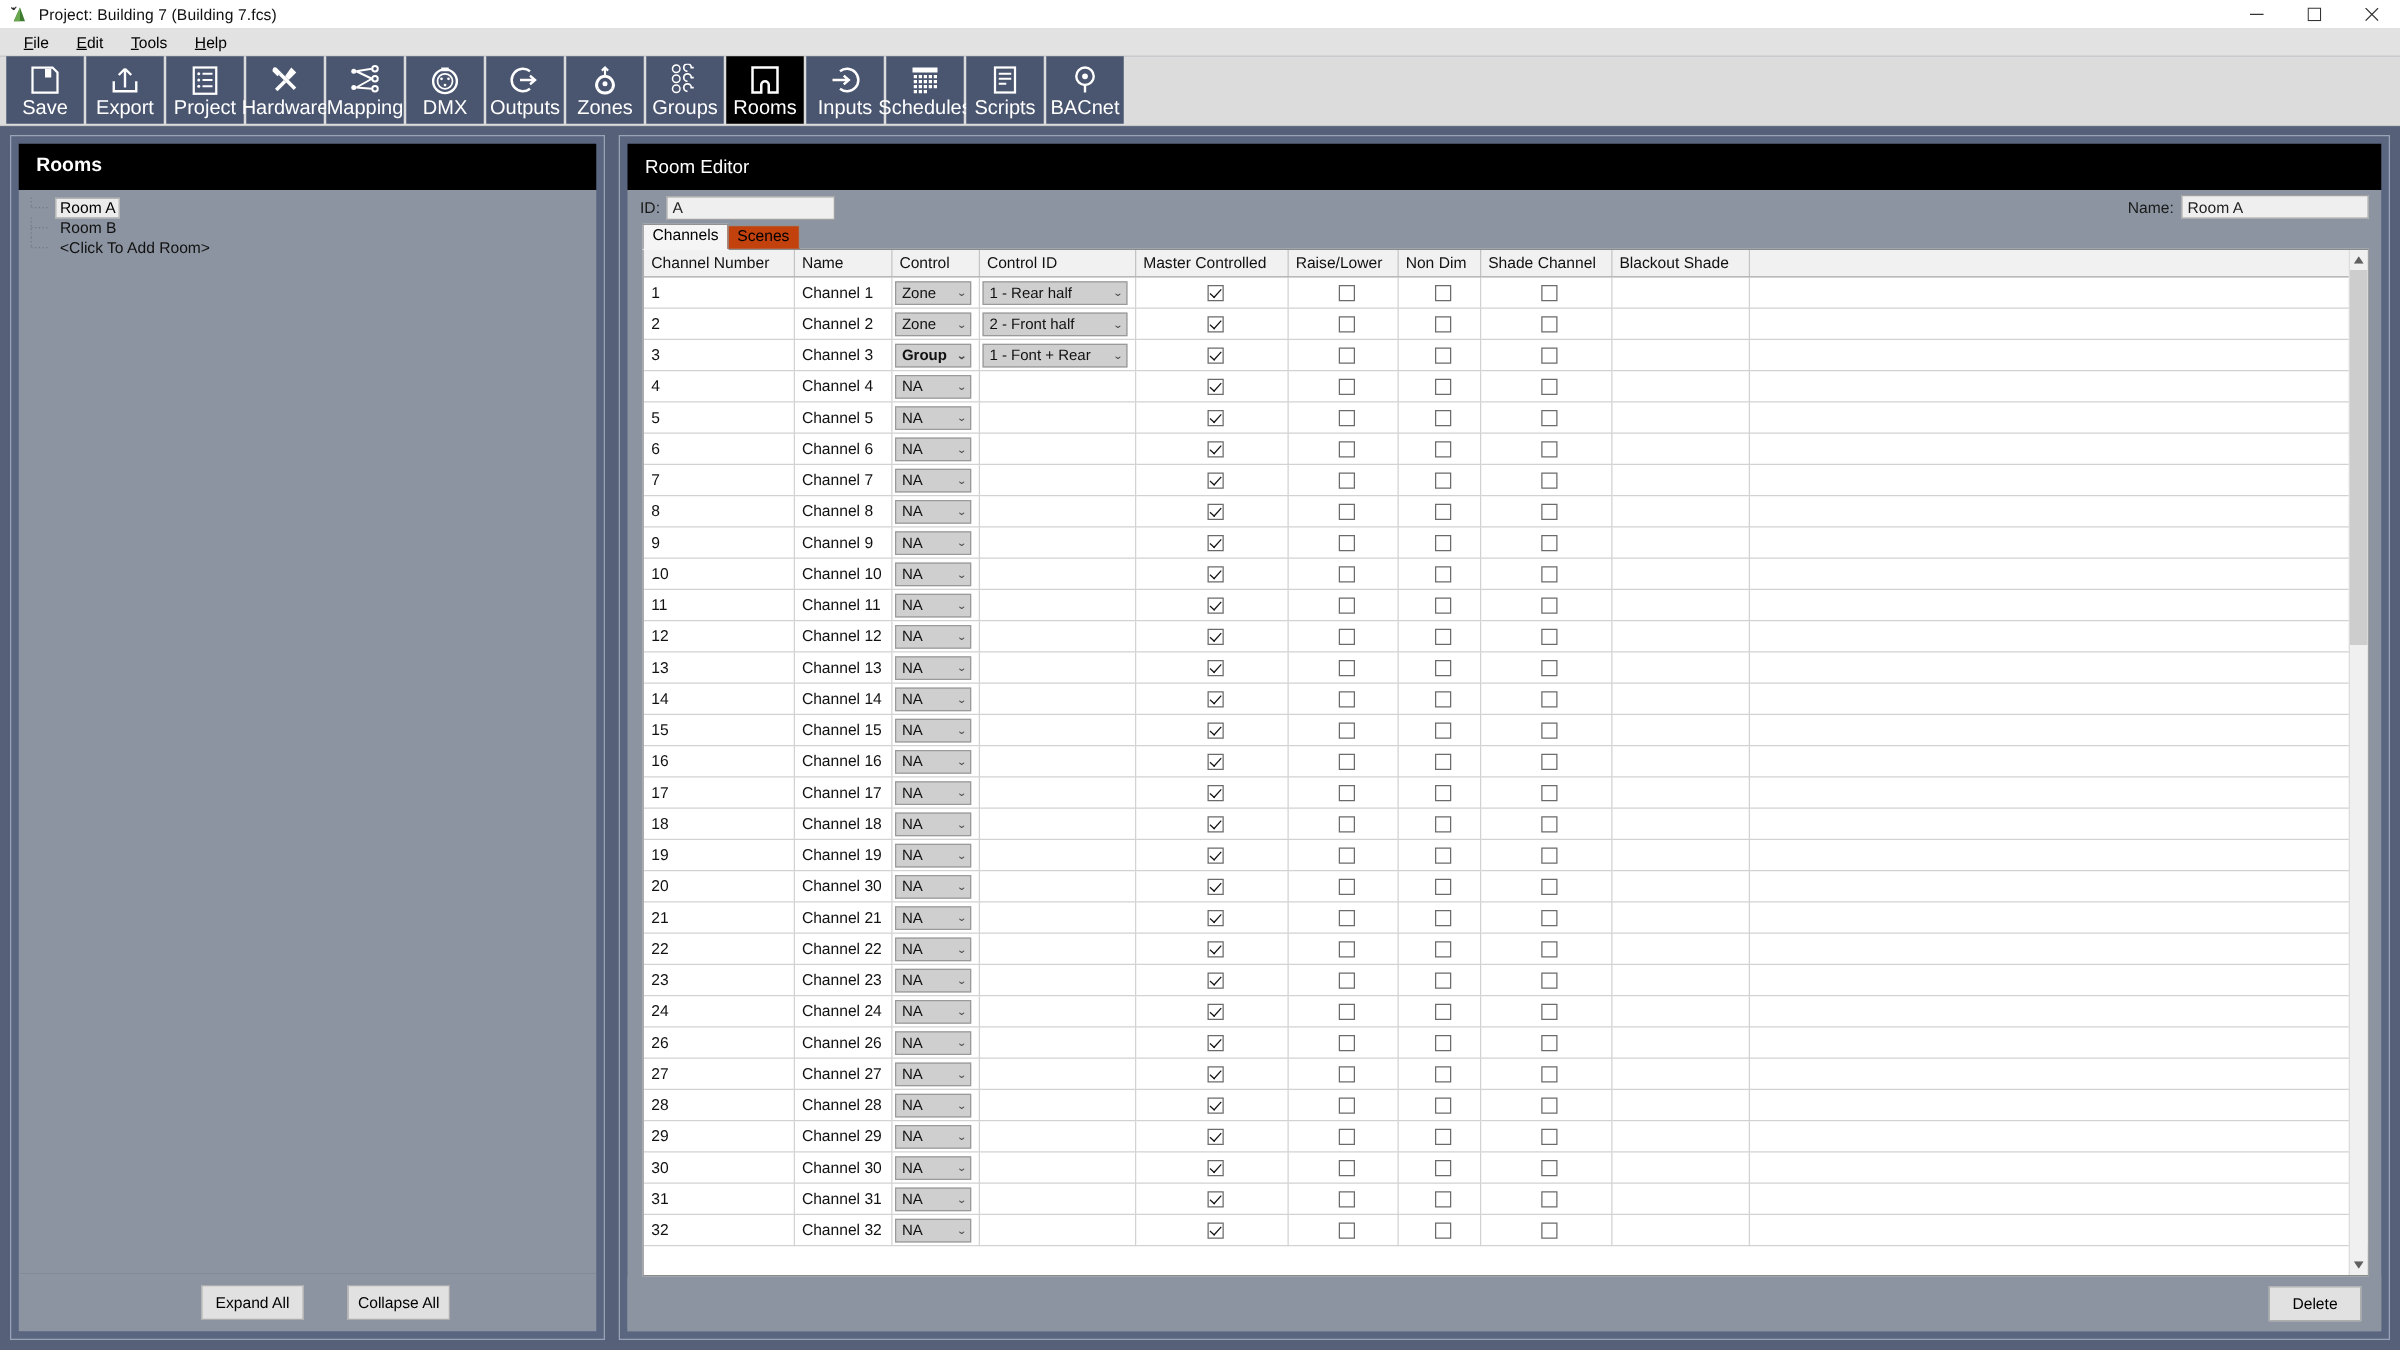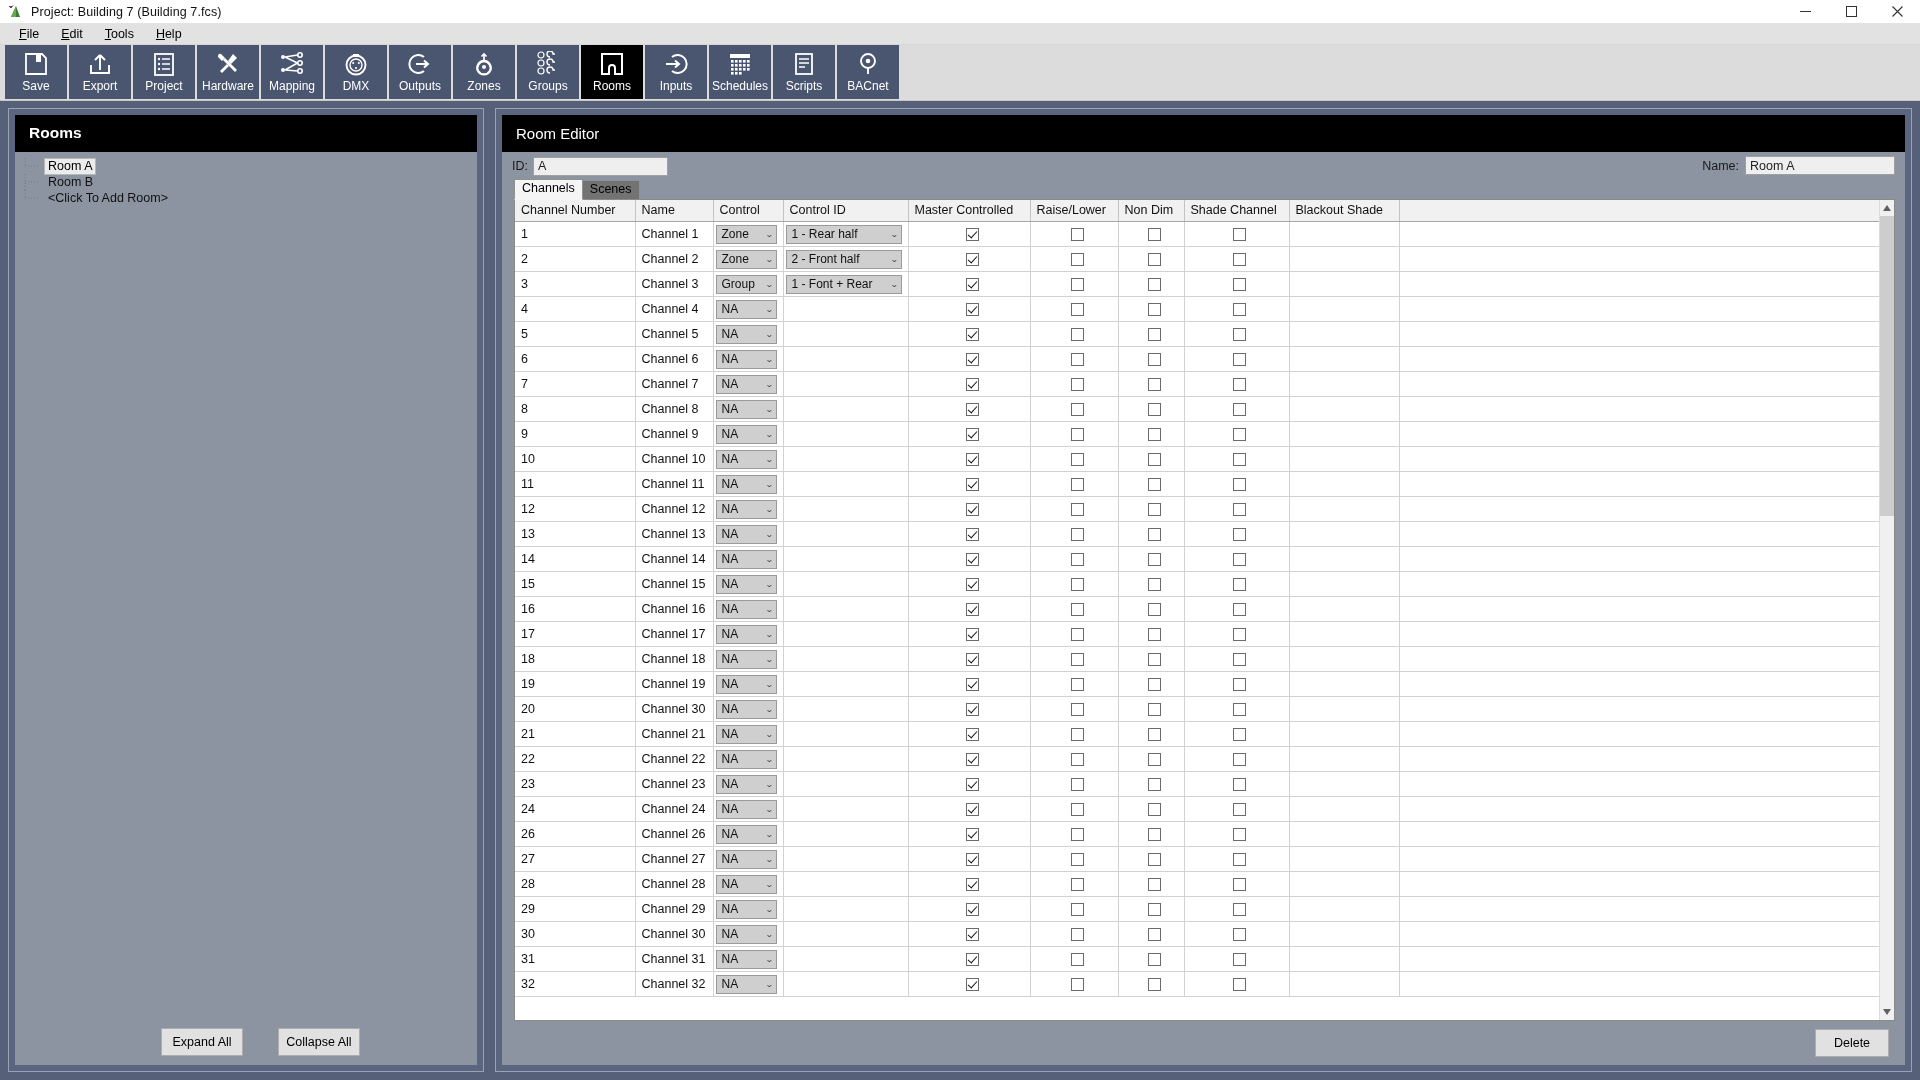--- a/index.html
+++ b/index.html
@@ -52,21 +52,21 @@
     width: 62px; height: 54px;
     background: #4a5570;
     margin-right: 2px;
     display: flex; flex-direction: column; align-items: center; justify-content: flex-start;
     padding-top: 4px;
     color: #ffffff;
     cursor: default;
   }
   .tb-btn.selected { background: #000000; }
   .tb-btn .tb-ico { height: 30px; display: flex; align-items: center; justify-content: center; }
-  .tb-btn .tb-lbl { font-size: 12px; line-height: 13px; margin-top: 1px; color: #fff; }
+  .tb-btn .tb-lbl { font-size: 16px; line-height: 13px; margin-top: 1px; color: #fff; }
   .tb-btn svg { display: block; }
 
   
   #workspace {
     position: absolute; top: 101px; left: 0; right: 0; bottom: 0;
     background: #566179;
     padding: 7px 8px 8px 8px;
     display: flex;
     gap: 11px;
   }
@@ -148,21 +148,21 @@
   #name-wrap .lbl { font-size: 12.5px; color: #1a1a1a; margin-right: 6px; }
   #name-field { width: 150px; }
 
   
   #tabs {
     display: flex; align-items: flex-end; padding-left: 12px; height: 19px;
     position: relative; z-index: 3;
   }
   .tab {
     font-size: 12.5px; color: #000;
-    background: #737373;
+    background: #c2410c;
     border: 1px solid #919191;
     border-bottom: none;
     padding: 2px 7px 3px 7px;
     margin-right: -1px;
     line-height: 13px;
   }
   .tab.active { background: #f5f5f5; border-bottom: 1px solid #f5f5f5; margin-bottom: -1px; padding-bottom: 4px; }
 
   
   #grid-wrap {
@@ -590,21 +590,21 @@
                   <td class="center"><span class="cb checked"></span></td>
                   <td class="center"><span class="cb"></span></td>
                   <td class="center"><span class="cb"></span></td>
                   <td class="center"><span class="cb"></span></td>
                   <td class="blackout"></td>
                   <td></td>
                 </tr>
                 <tr>
                   <td>3</td>
                   <td>Channel 3</td>
-                  <td style="padding: 0px 2px;"><div class="combo">
+                  <td style="padding: 0px 2px; font-weight: bold;"><div class="combo">
                       <span>Group</span>
                       <span class="caret">⌄</span>
                     </div></td>
                   <td style="padding: 0px 2px;"><div class="combo">
                       <span>1 - Font + Rear</span>
                       <span class="caret">⌄</span>
                     </div></td>
                   <td class="center"><span class="cb checked"></span></td>
                   <td class="center"><span class="cb"></span></td>
                   <td class="center"><span class="cb"></span></td>

